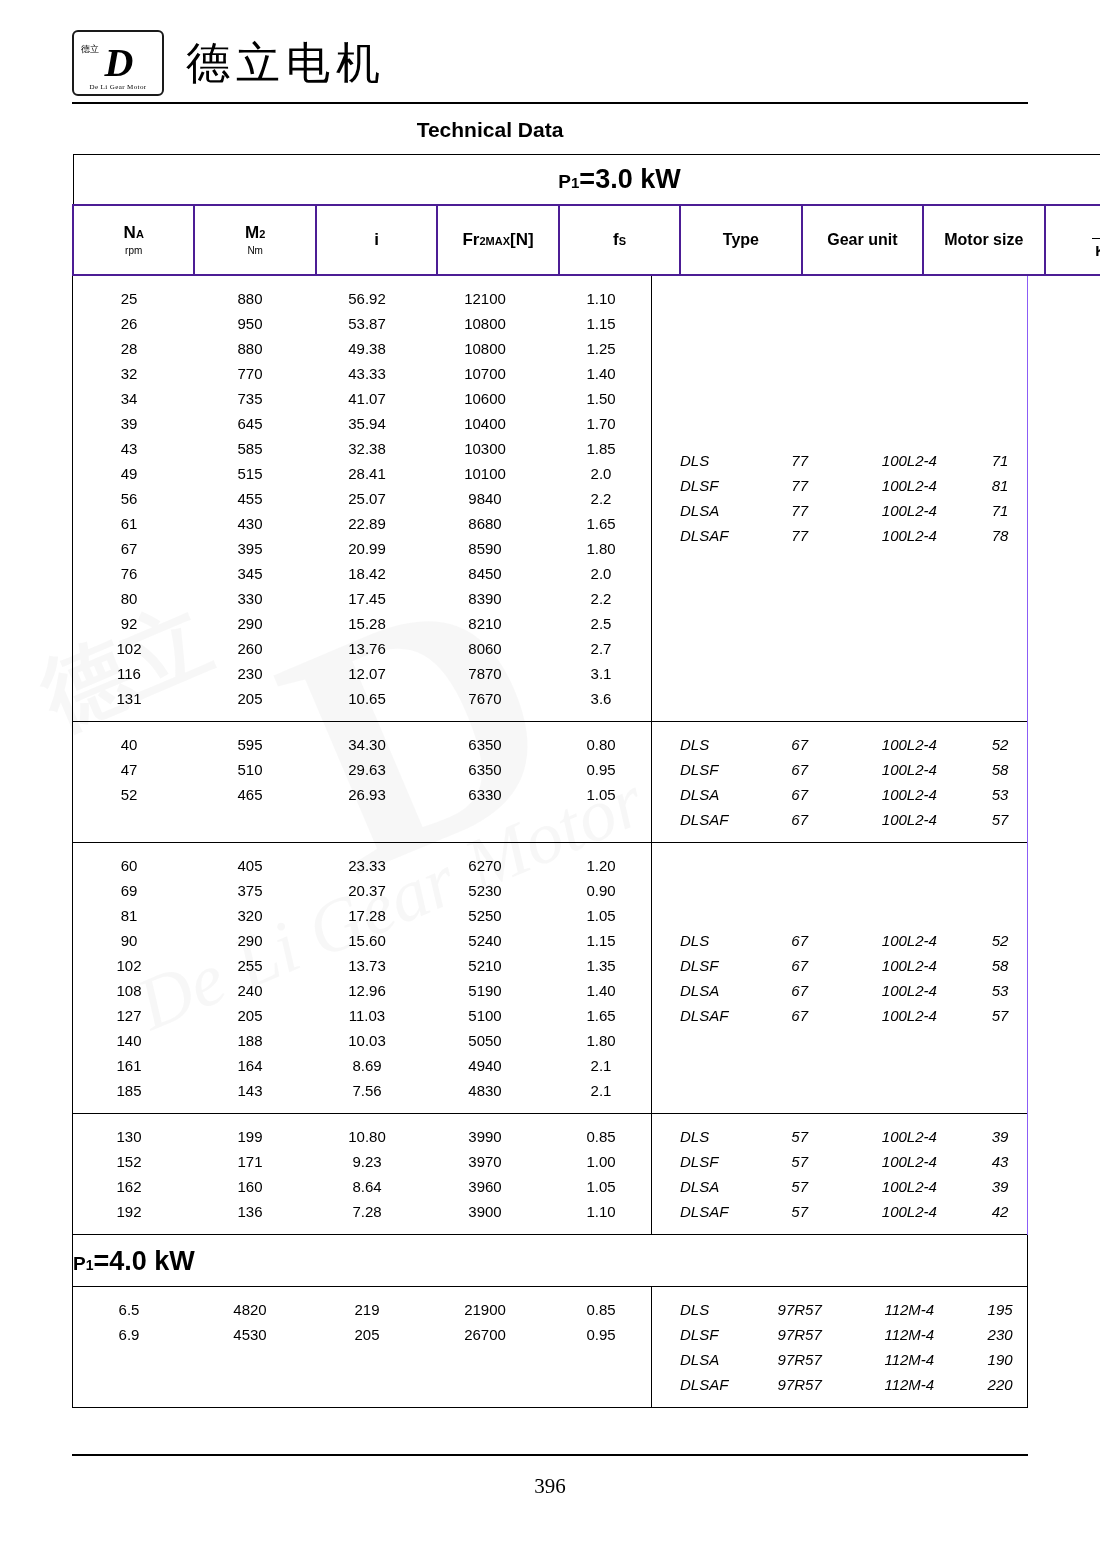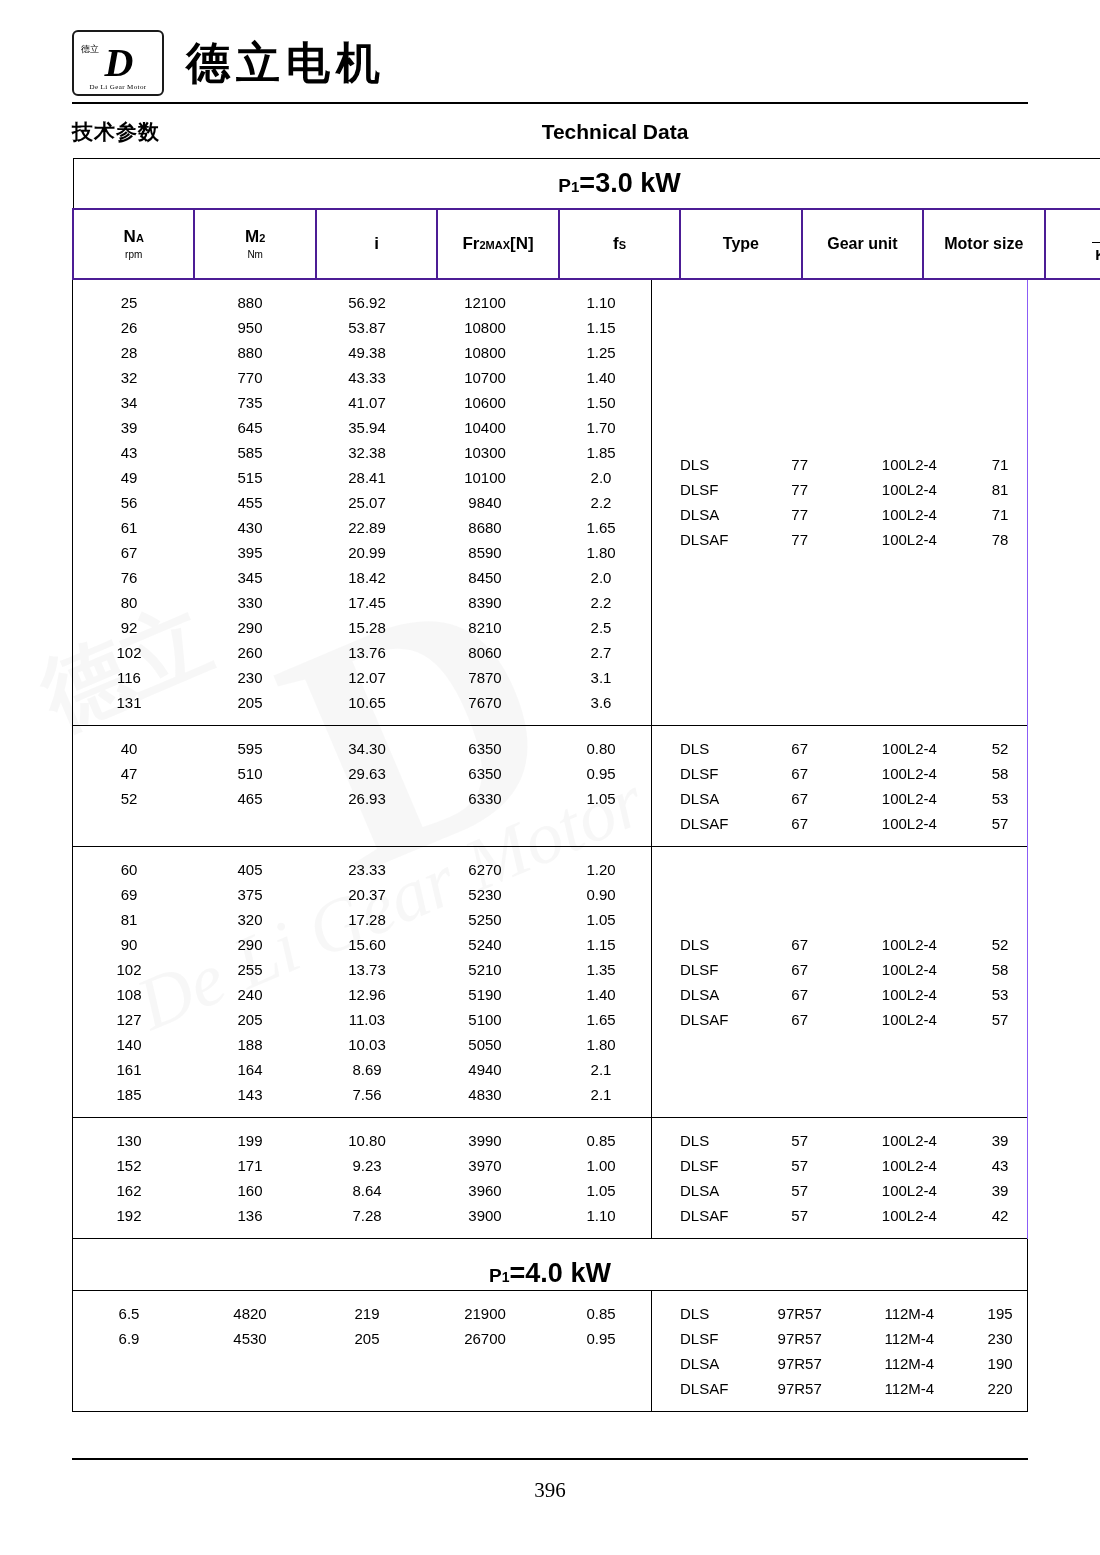--- a/index.html
+++ b/index.html
@@ -107,21 +107,21 @@
     position: absolute;
     bottom: 3px;
     left: 0; right: 0;
     text-align: center;
     font-size: 7px;
     letter-spacing: 0.4px;
     font-family: "Liberation Serif", serif;
   }
   .brand-cn {
     font-family: "Liberation Serif", serif;
-    font-weight: bold;
+    font-weight: normal;
     font-size: 44px;
     letter-spacing: 6px;
   }
   .header-rule {
     position: relative;
     z-index: 2;
     border-top: 2px solid #000;
     margin-top: 6px;
   }
 
@@ -204,20 +204,21 @@
   .left-col {
     width: 578px;
     padding: 10px 0 10px 0;
   }
   .right-col {
     width: 378px;
     border-left: 1px solid #000;
     padding: 10px 0 10px 0;
     display: flex;
     align-items: center;
+    font-style: italic;
   }
   .right-inner { width: 100%; }
 
   .lrow, .rrow {
     display: flex;
     height: 25px;
     align-items: center;
     font-size: 15px;
   }
   .c-na  { width: 112px; text-align: center; }
@@ -232,22 +233,21 @@
   .c-kg   { width: 58px; text-align: center; }
 
   .band-row {
     position: relative;
     z-index: 2;
     width: 956px;
     border-left: 1px solid #000;
     border-right: 1px solid #000;
     border-bottom: 1px solid #000;
     height: 52px;
-    line-height: 68px;
-    text-align: center;
+    line-height: 52px;
     font-size: 27px;
     font-weight: bold;
   }
   .band-row .p { font-size: 19px; }
   .band-row .sub { font-size: 14px; }
 
   
   .footer-rule {
     position: relative;
     z-index: 2;
@@ -282,21 +282,20 @@
     <div class="logo-mark">
       <span class="lm-cn">德立</span>
       <span class="lm-d">D</span>
       <span class="lm-sub">De Li Gear Motor</span>
     </div>
     <div class="brand-cn">德立电机</div>
   </div>
   <div class="header-rule"></div>
 
   <div class="title-row">
-    <div class="title-cn">技术参数</div>
     <div class="title-en">Technical Data</div>
   </div>
 
   <table class="tbl">
     <tbody>
         <tr>
       <td class="band" colspan="9">
         <span class="p">P</span><span class="sub">1</span><span>=3.0 kW</span>
       </td>
     </tr>

